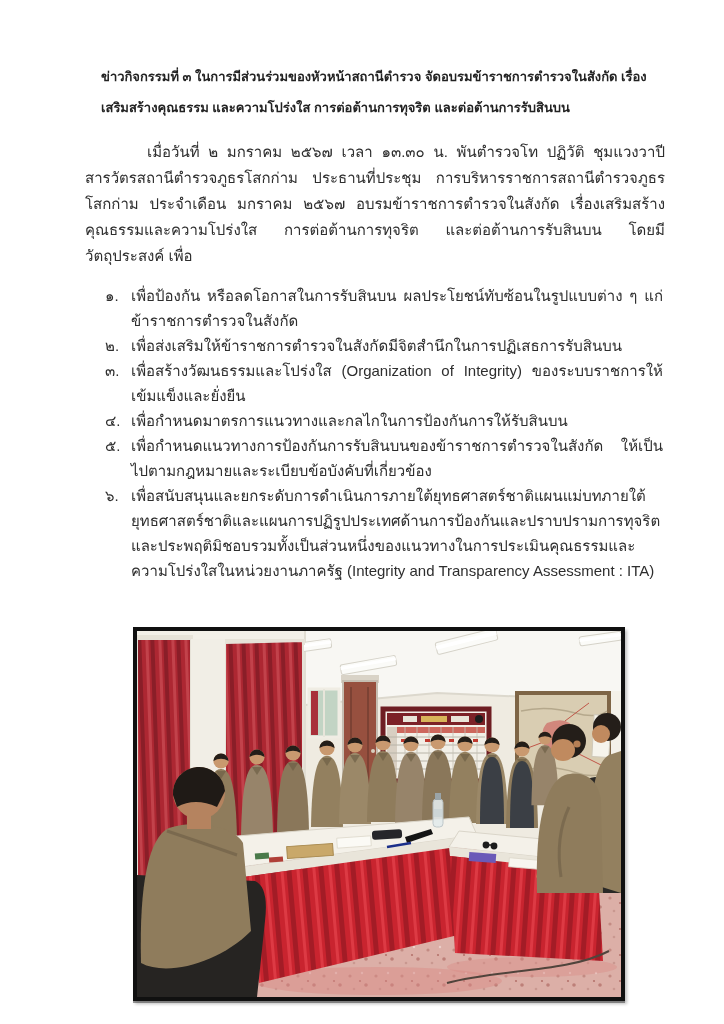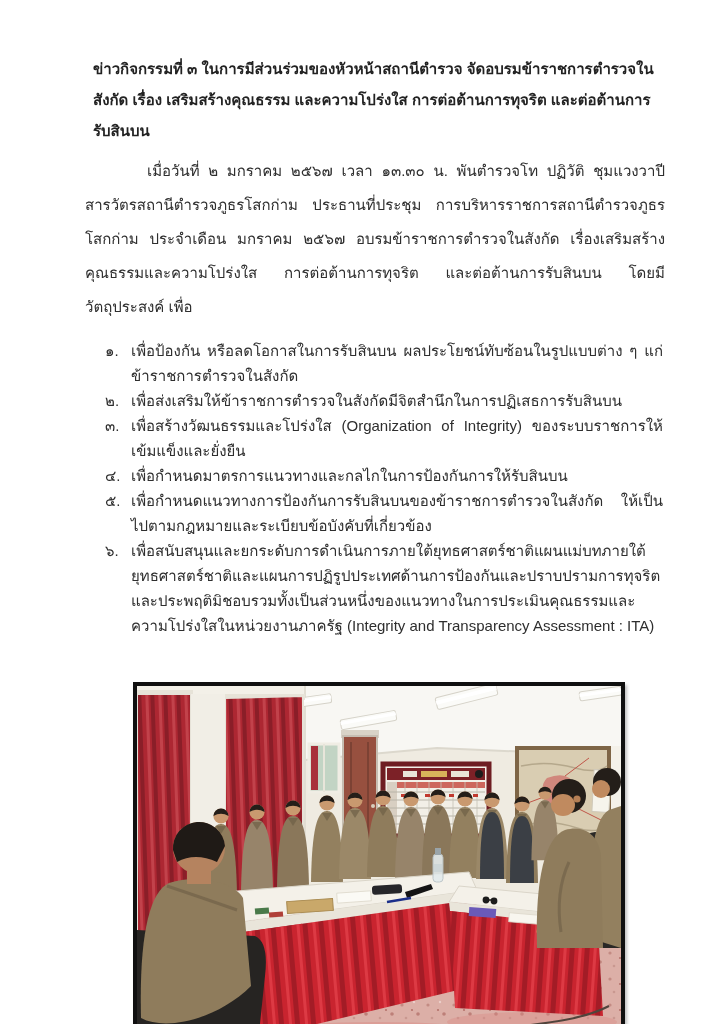--- a/index.html
+++ b/index.html
@@ -7,31 +7,31 @@
     position:relative;
     width:724px;height:1024px;
     background:#ffffff;
     overflow:hidden;
     box-sizing:border-box;
     padding:45px 54px 0 85px;
     font-family:"Liberation Sans","DejaVu Sans",sans-serif;
     color:#2b2b2b;
   }
   .doc-heading{
-    margin:8px;
-    font-size:15px;
+    margin:16px;
+    font-size:13px;
     font-weight:bold;
     line-height:31px;
     color:#222;
     max-width:580px;
   }
   .doc-intro{
     margin:8px 0 0 0;
     font-size:15px;
-    line-height:34px;
+    line-height:26px;
     text-indent:62px;
     text-align:justify;
     max-width:580px;
     color:#2e2e2e;
   }
   .objectives{
     margin:14px 0 0 20px;
     padding:0;
     max-width:558px;
   }

